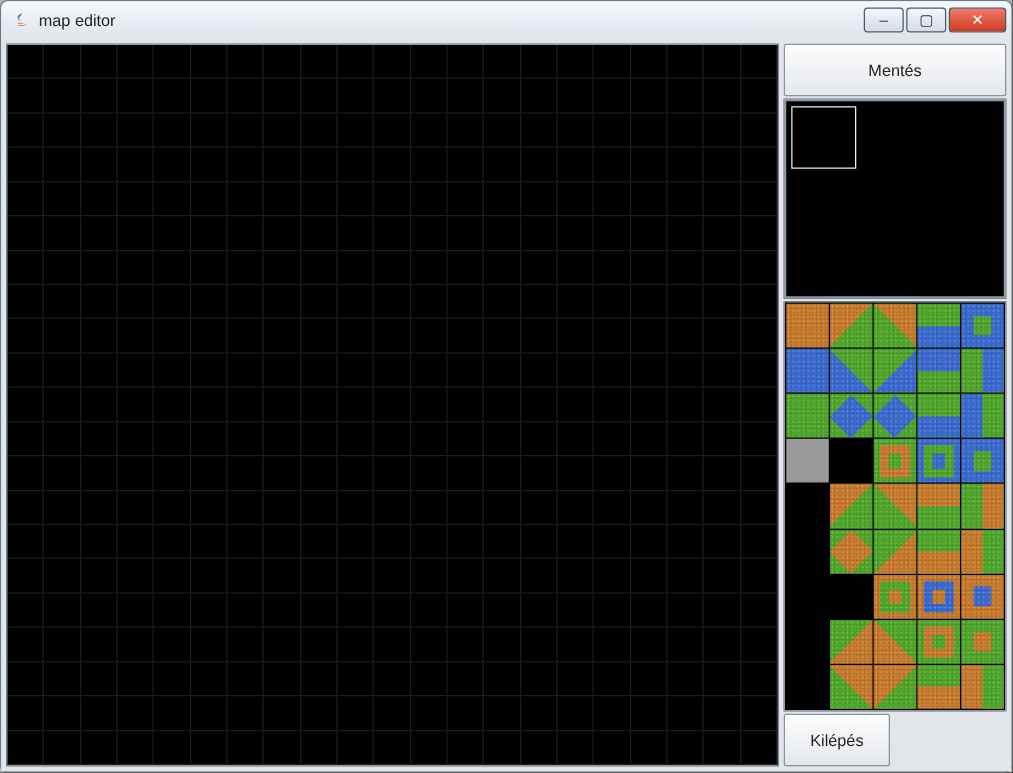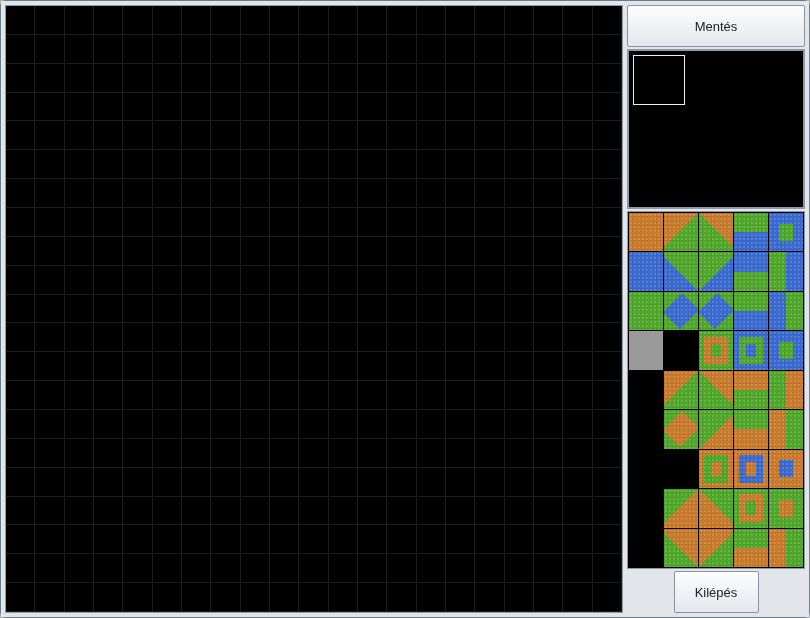--- a/index.html
+++ b/index.html
@@ -147,29 +147,45 @@
     border-right:34px solid transparent;border-bottom:34px solid var(--tc);}
   .tri-br::before{content:"";position:absolute;width:0;height:0;bottom:0;right:0;
     border-left:34px solid transparent;border-bottom:34px solid var(--tc);}
   .diamond::before{content:"";position:absolute;left:50%;top:50%;
     width:70%;height:70%;background:var(--tc);
     transform:translate(-50%,-50%) rotate(45deg);}
   .ring::before{content:"";position:absolute;inset:14%;
     border:7px solid var(--tc);}
   .center-sq::before{content:"";position:absolute;inset:28%;background:var(--tc);}
   .bottom-row{
-    height:42px;display:flex;justify-content:center;
+    height:42px;display:flex;justify-content:flex-start;
   }
   .bottom-row .btn{flex:0 0 85px;}
 </style>
 </head>
 <body>
 
 <div class="window">
 
+  <div class="titlebar">
+    <span class="java-icon">
+      <svg width="14" height="14" viewBox="0 0 24 24">
+          <path fill="#5382a1" d="M12 2c2 4-3 5-3 8 0 2 2 3 3 4-3-1-5-3-5-6 0-3 4-3 5-6z"></path>
+          <path fill="#e76f00" d="M9 16c4 1 8 0 8-2 0 3-5 4-10 3l2-1z"></path>
+          <path fill="#e76f00" d="M9 19c5 1 10-1 10-3 0 4-7 5-12 4l2-1z"></path>
+        </svg>
+    </span>
+    <span class="title-text">map editor</span>
+    <span class="title-spacer"></span>
+    <div class="win-buttons">
+      <div class="win-btn">–</div>
+      <div class="win-btn">▢</div>
+      <div class="win-btn close">✕</div>
+    </div>
+  </div>
 
   <div class="content">
 
     <div class="canvas-area">
       <div class="grid" id="grid" style="grid-template-columns: repeat(21, 1fr); grid-template-rows: repeat(21, 1fr);">
           <div></div>
           <div></div>
           <div></div>
           <div></div>
           <div></div>

